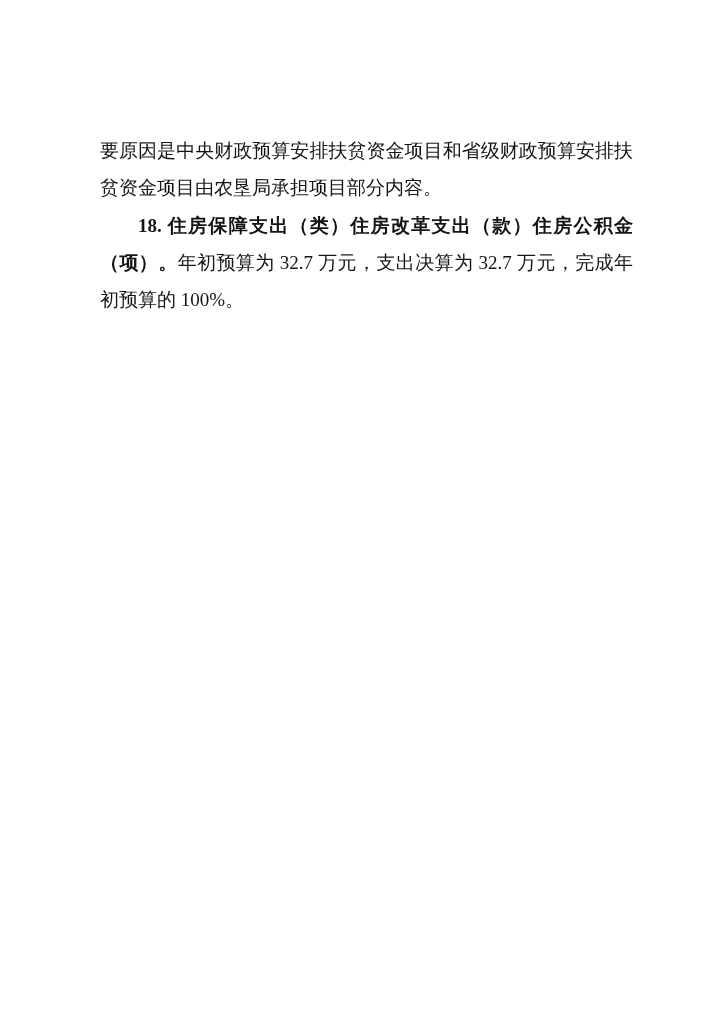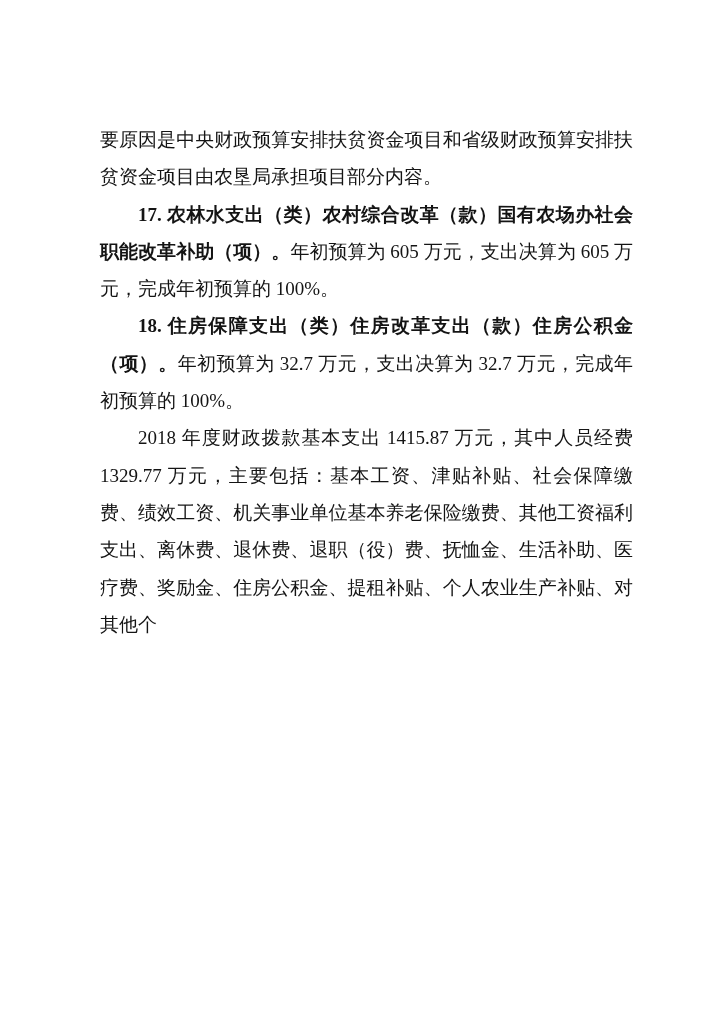--- a/index.html
+++ b/index.html
@@ -5,21 +5,21 @@
   html, body {
     margin: 0;
     padding: 0;
     background: #ffffff;
   }
   .page {
     position: relative;
     width: 725px;
     height: 792px;
     background: #ffffff;
-    margin: 0 auto;
+    margin: 11px auto;
     overflow: hidden;
   }
   .content {
     position: absolute;
     left: 100px;
     top: 121px;
     width: 533px;
     color: #141414;
     font-family: "Liberation Serif", "DejaVu Serif", serif;
     font-size: 19px;
@@ -56,24 +56,22 @@
 </style>
 </head>
 <body>
 
 <div class="page">
   <div class="content">
 
     <p class="para"><span>要原因是中央财政预算安排扶贫资金项目和省级财政预算安排扶贫资金项目由农垦局承担项目部分内容。</span></p>
 
 
-    <p class="para indent"><span class="run-bold">17. 农林水支出（类）农村综合改革（款）国有农场办社会职能改革补助（项）。</span><span>年初预算为 605 万元，支出决算为 605 万元，完成年初预算的 100%。</span></p>
 
     <p class="para indent"><span class="run-bold">18. 住房保障支出（类）住房改革支出（款）住房公积金（项）。</span><span>年初预算为 32.7 万元，支出决算为 32.7 万元，完成年初预算的 100%。</span></p>
 
 
 
-    <p class="para indent"><span>2018 年度财政拨款基本支出 1415.87 万元，其中人员经费 1329.77 万元，主要包括：基本工资、津贴补贴、社会保障缴费、绩效工资、机关事业单位基本养老保险缴费、其他工资福利支出、离休费、退休费、退职（役）费、抚恤金、生活补助、医疗费、奖励金、住房公积金、提租补贴、个人农业生产补贴、对其他个</span></p>
 
   </div>
 
   <div class="footer">-19-</div>
 </div>
 
 </body></html>

